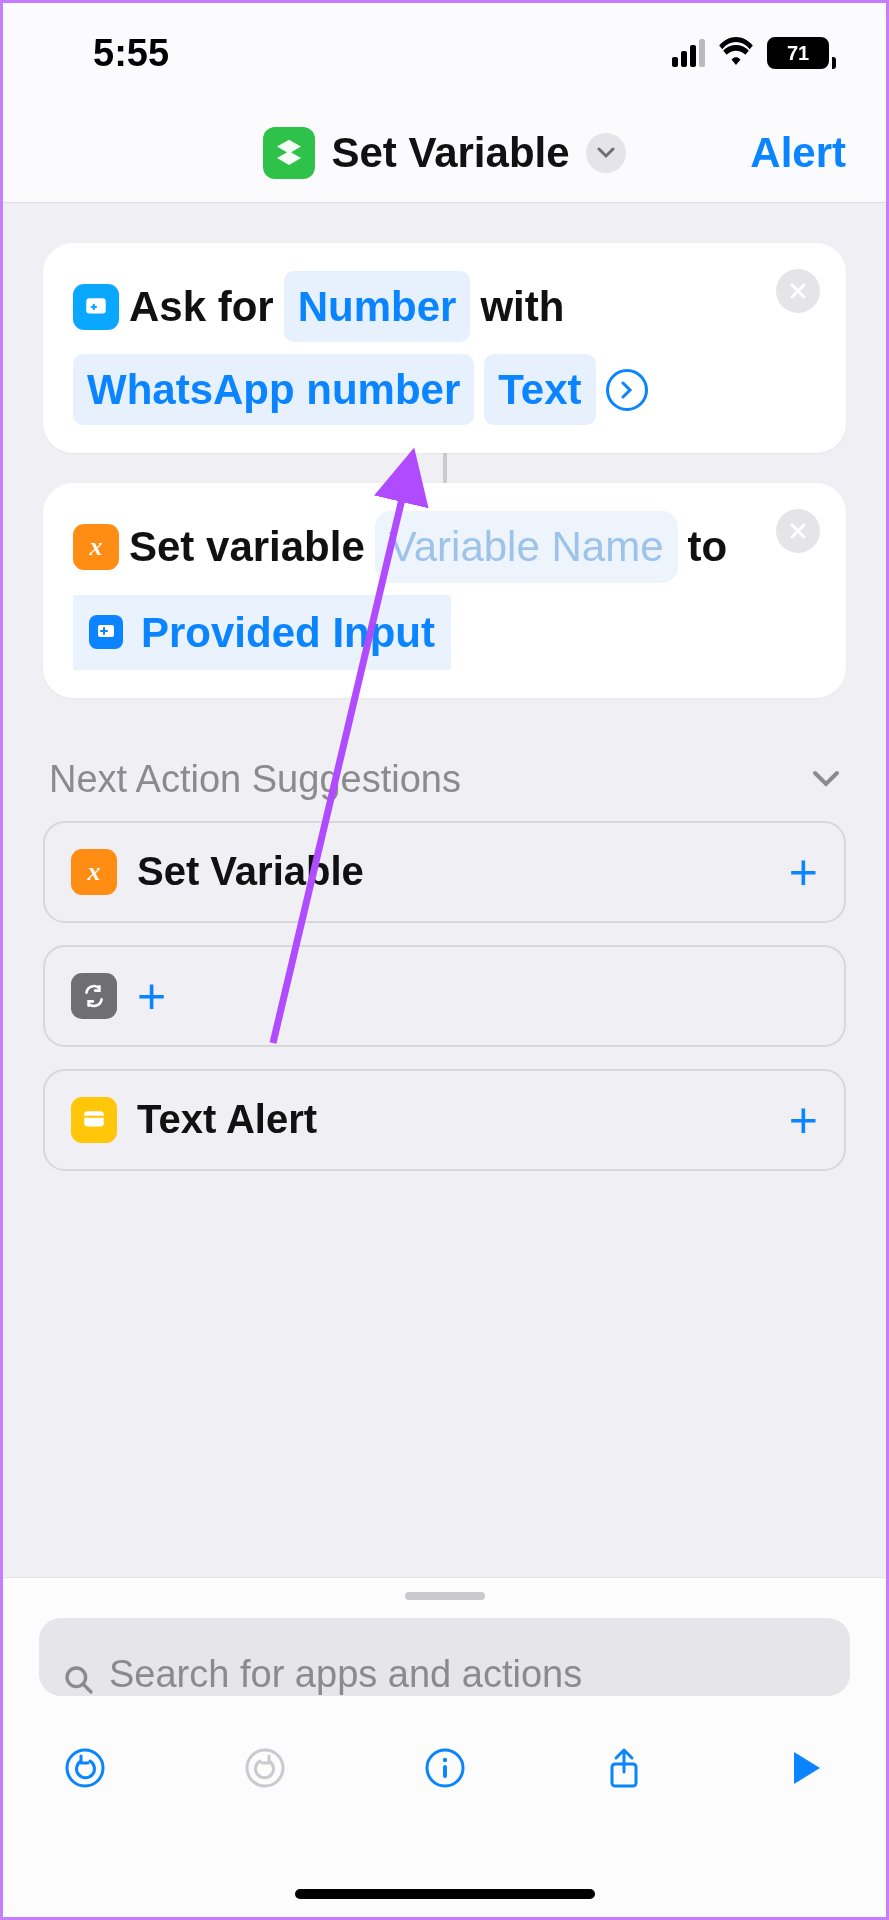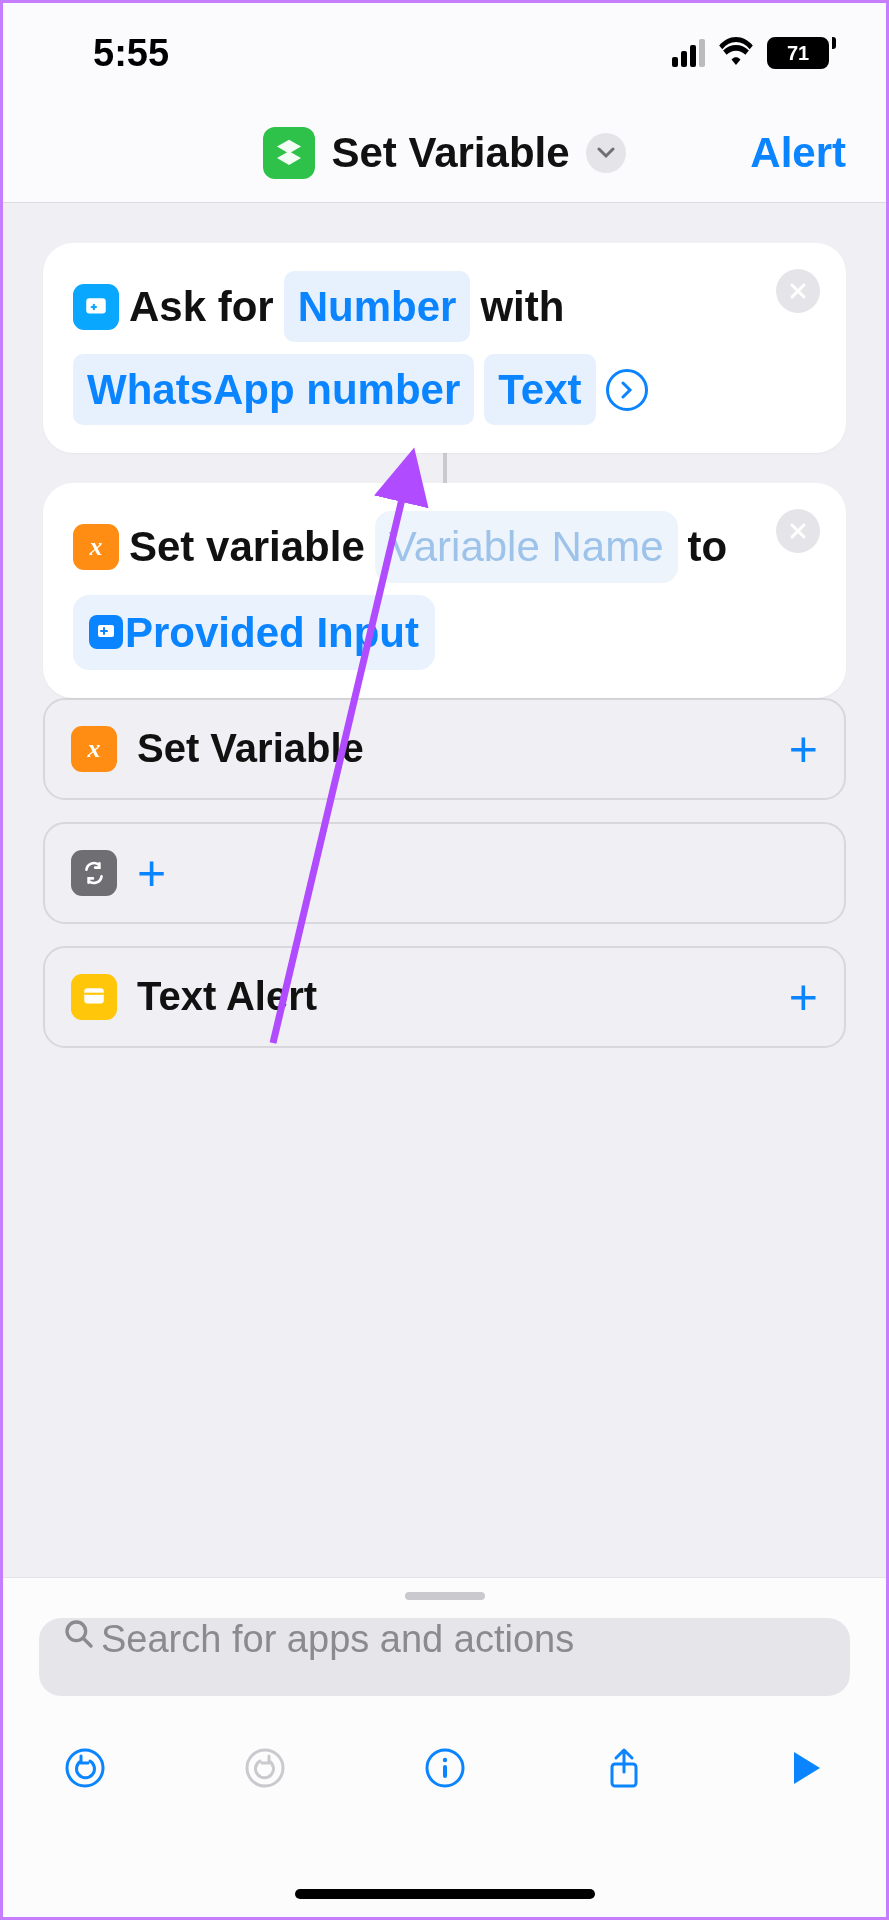--- a/index.html
+++ b/index.html
@@ -48,21 +48,21 @@
     background: #000;
     border-radius: 2px;
   }
   .signal-bars span:nth-child(1){height:10px;}
   .signal-bars span:nth-child(2){height:16px;}
   .signal-bars span:nth-child(3){height:22px;}
   .signal-bars span:nth-child(4){height:28px;background:#bbb;}
   .wifi-icon svg { width: 34px; height: 28px; }
   .battery {
     display: flex;
-    align-items: flex-start;
+    align-items: flex-end;
     gap: 3px;
   }
   .battery-body {
     width: 62px;
     height: 32px;
     border: 2px solid #000;
     border-radius: 8px;
     background: #000;
     color: #fff;
     font-size: 20px;
@@ -184,25 +184,25 @@
     color: #9dc3ea;
     padding: 2px 14px;
     border-radius: 16px;
     font-weight: 500;
     text-align: center;
   }
   .token-input {
     background: #e9f2fd;
     color: #0a84ff;
     padding: 4px 16px;
-    border-radius: 16px;
+    border-radius: 2px;
     font-weight: 600;
     display: inline-flex;
     align-items: center;
-    gap: 2px;
+    gap: 18px;
   }
   .token-input .mini-icon {
     width: 34px;
     height: 34px;
     background: #0a84ff;
     border-radius: 8px;
     display: inline-flex;
     align-items: center;
     justify-content: center;
   }
@@ -294,23 +294,23 @@
     margin: 14px auto 18px auto;
   }
   .search-wrap {
     margin: 0 36px;
   }
   .search-field {
     background: #e6e6ea;
     border-radius: 22px;
     height: 78px;
     display: flex;
-    align-items: flex-start;
+    align-items: flex-end;
     padding: 0 24px;
-    gap: 6px;
+    gap: 14px;
   }
   .search-field svg { width: 32px; height: 32px; flex-shrink:0; }
   .search-placeholder {
     color: #8a8a8f;
     font-size: 38px;
   }
   .toolbar {
     display: flex;
     justify-content: space-between;
     align-items: center;
@@ -428,20 +428,26 @@
           <span>Provided Input</span>
         </span>
       </div>
       <div class="card-close">
         <svg viewBox="0 0 18 18">
             <path stroke="#fff" stroke-width="3" stroke-linecap="round" d="M3 3l12 12M15 3L3 15"></path>
           </svg>
       </div>
     </div>
 
+    <div class="suggestions-header">
+      <span>Next Action Suggestions</span>
+      <svg viewBox="0 0 28 18">
+          <path fill="none" stroke="#8a8a8f" stroke-width="4" stroke-linecap="round" d="M3 3l11 11L25 3"></path>
+        </svg>
+    </div>
 
     <div class="suggestion-row">
       <span class="action-icon icon-var">x</span>
       <span class="suggestion-label">Set Variable</span>
       <span class="suggestion-add">+</span>
     </div>
 
     <div class="suggestion-row">
       <span class="action-icon icon-repeat">
         <svg viewBox="0 0 24 24">

